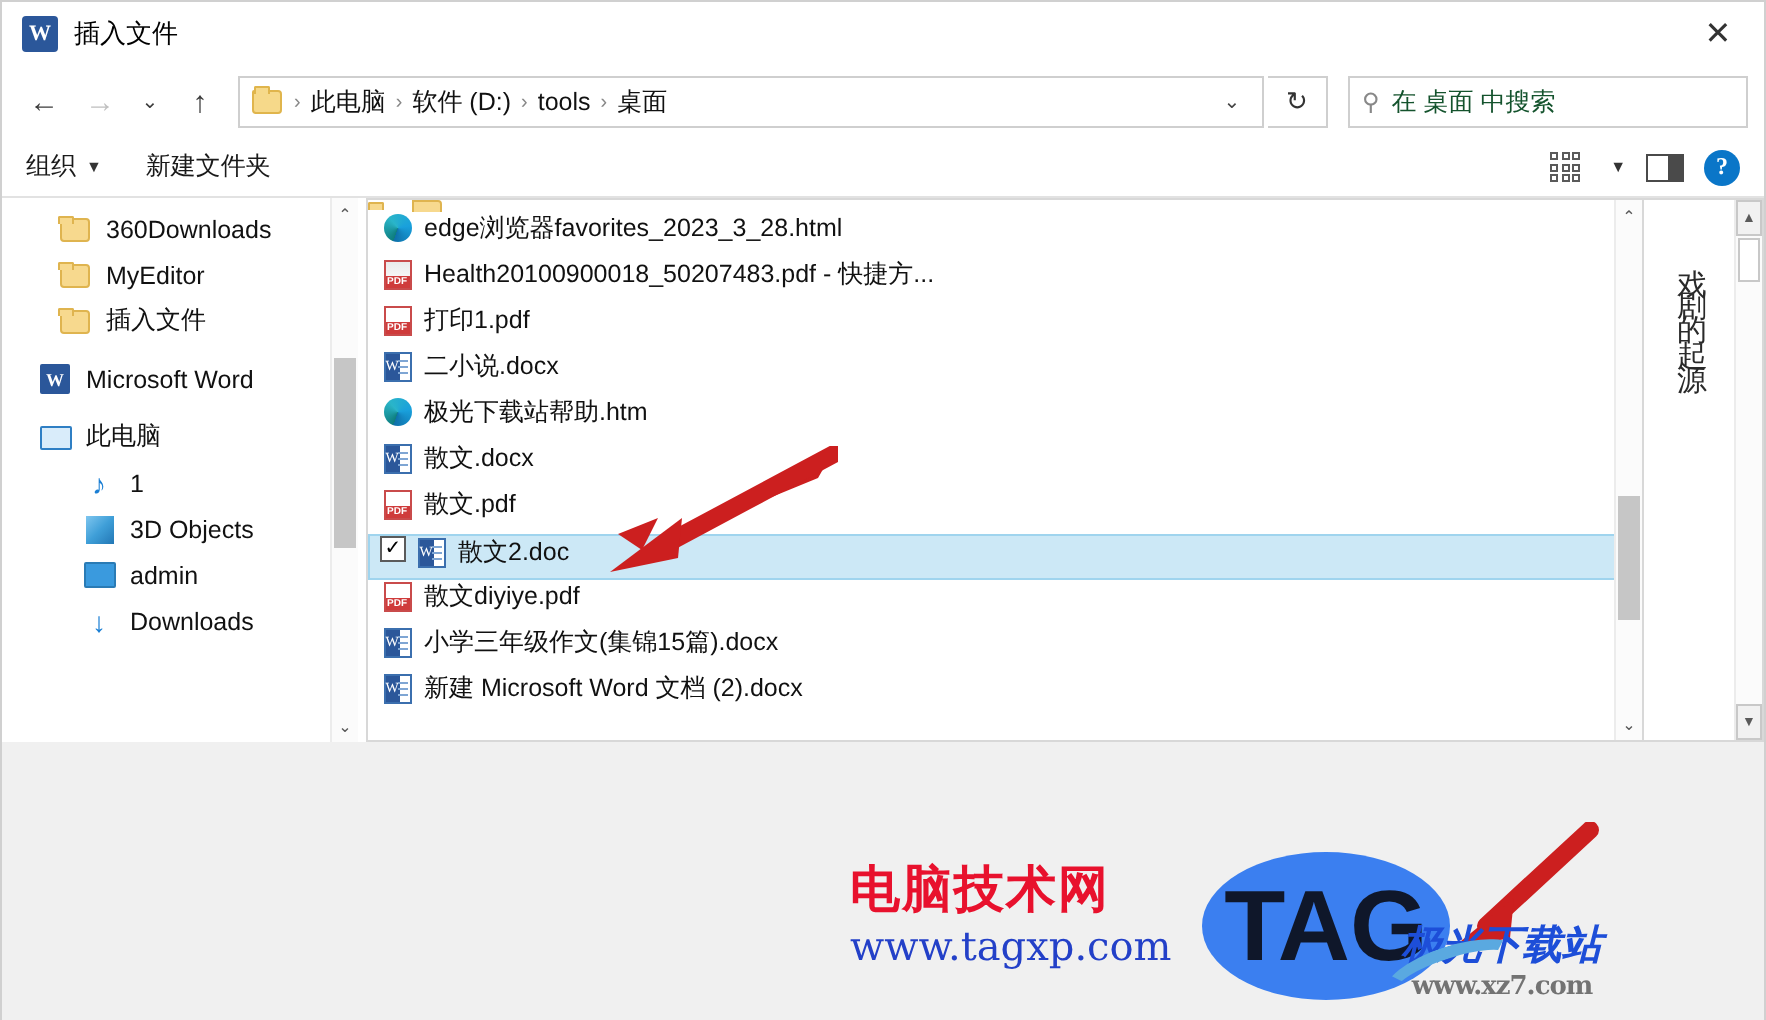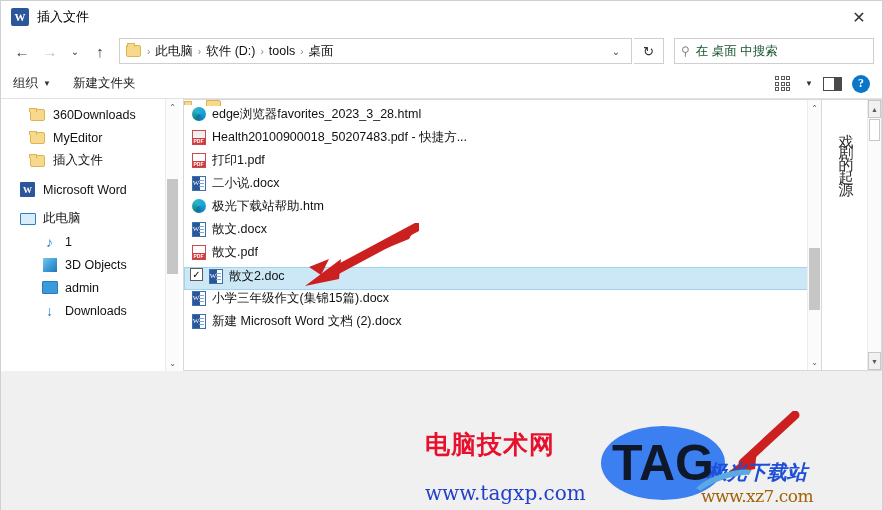--- a/index.html
+++ b/index.html
@@ -142,30 +142,30 @@
   .pv-text { writing-mode: vertical-rl; font-family: "DejaVu Serif", "Liberation Serif", serif;
     font-size: 15px; color: #2a2a2a; letter-spacing: 12px; margin: 22px 0 0 14px; height: 210px; }
 
   
   .form-area { position: relative; height: 165px; background: #f0f0f0; }
 
   
   .arrow-svg { position: absolute; pointer-events: none; }
   .wm1 { position: absolute; left: 424px; top: 427px; }
   .wm-title { font-family: "DejaVu Serif", serif; font-size: 25px; font-weight: bold; color: #e8112d; letter-spacing: 1px; }
-  .wm-url { font-family: "DejaVu Serif", serif; font-size: 20px; color: #2340c8; margin-top: 20px; }
+  .wm-url { font-family: "DejaVu Serif", serif; font-size: 20px; color: #2340c8; margin-top: 0; }
   .tag-logo {
     position: absolute; left: 600px; top: 425px; width: 124px; height: 74px;
     border-radius: 62px / 37px; background: #3b7ff0; color: #0f172a;
     font-family: "Liberation Sans", sans-serif; font-weight: bold; font-size: 50px;
     display: flex; align-items: center; justify-content: center; letter-spacing: 0px;
   }
   .wm2 { position: absolute; left: 700px; top: 458px; text-align: center; }
   .wm2-cn { font-family: "DejaVu Serif", serif; font-size: 20px; font-weight: bold; color: #1d4ed8; font-style: italic; }
-  .wm2-url { font-family: "DejaVu Serif", serif; font-size: 17px; font-weight: normal; color: #a16207; letter-spacing: -0.5px; }
+  .wm2-url { font-family: "DejaVu Serif", serif; font-size: 13px; font-weight: bold; color: #737373; letter-spacing: -0.5px; }
   .wm2-swoosh { position: absolute; left: -10px; top: 14px; width: 70px; height: 26px;
      border-radius: 50%; border: 6px solid #5aa9e0; border-color: #5aa9e0 transparent transparent transparent;
      transform: rotate(-18deg); }
 </style>
 </head>
 <body>
 
 <div class="window">
 
   <div class="titlebar">
@@ -342,20 +342,26 @@
       </div>
       <div class="file-row selected" style="margin-left:0;margin-right:6px;padding-left:5px">
         <span class="file-chk">✓</span>
         <span class="f-ico">
             <span class="docx-ico"></span>
           </span>
         <span>散文2.doc</span>
       </div>
       <div class="file-row">
         <span class="f-ico">
+            <span class="pdf-ico"></span>
+          </span>
+        <span>散文diyiye.pdf</span>
+      </div>
+      <div class="file-row">
+        <span class="f-ico">
             <span class="docx-ico"></span>
           </span>
         <span>小学三年级作文(集锦15篇).docx</span>
       </div>
       <div class="file-row">
         <span class="f-ico">
             <span class="docx-ico"></span>
           </span>
         <span>新建 Microsoft Word 文档 (2).docx</span>
       </div>

